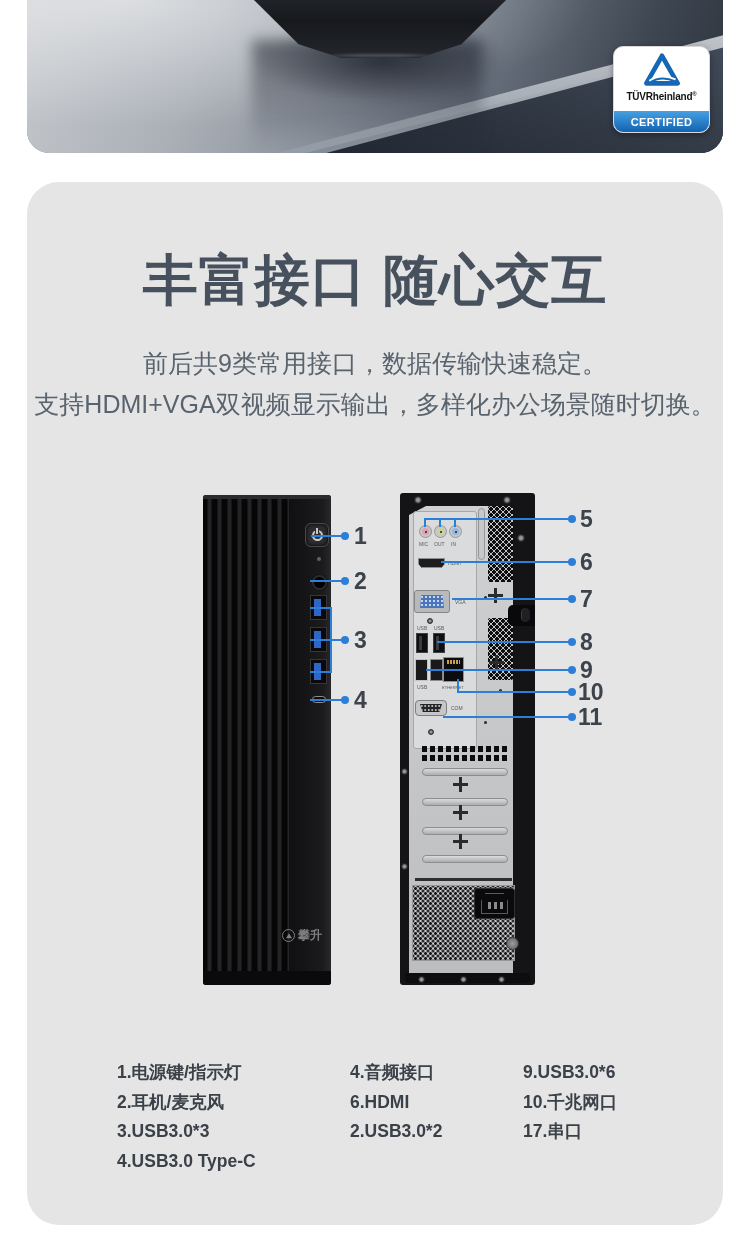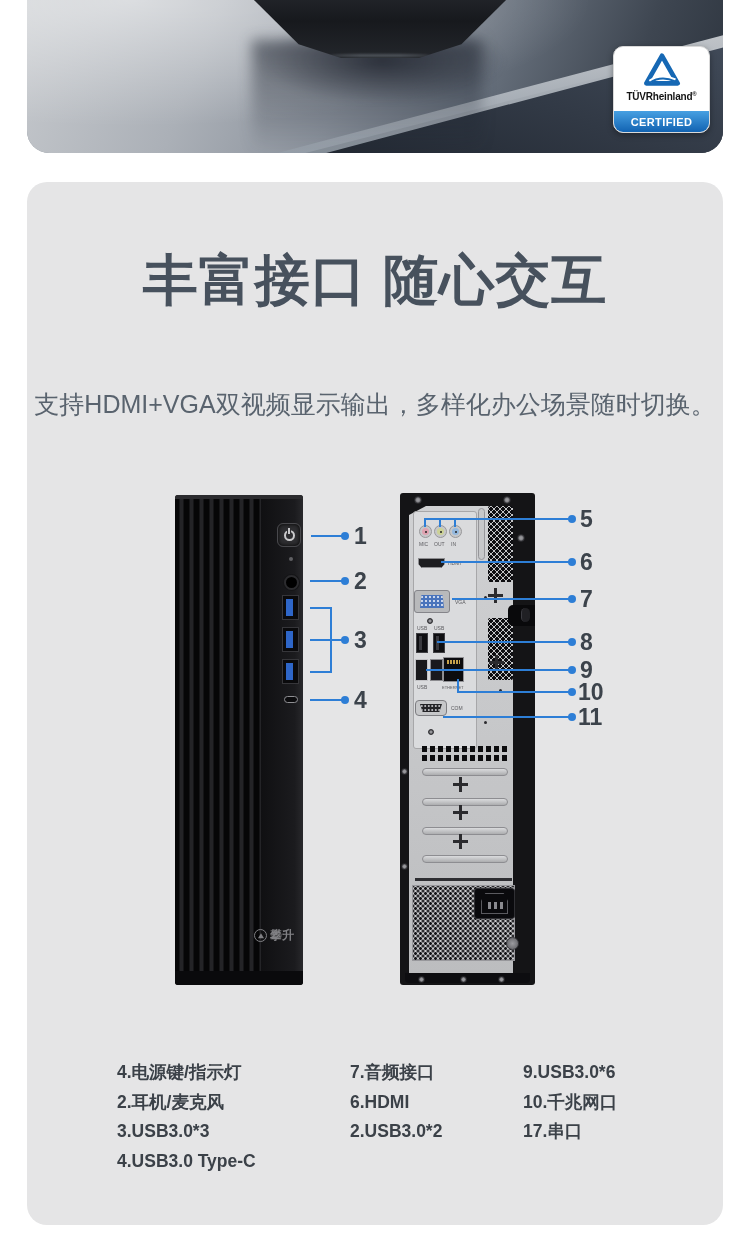--- a/index.html
+++ b/index.html
@@ -33,28 +33,28 @@
   .tuv-tri { display:block; margin:6px auto 0; }
   .tuv-name { position:absolute; left:0; right:0; top:44px; text-align:center; font-size:10px;
     font-weight:bold; color:#141414; letter-spacing:-0.2px; }
   .tuv-name sup { font-size:6px; vertical-align:super; }
   .tuv-band { position:absolute; left:0; right:0; bottom:0; height:21px;
     background:linear-gradient(180deg,#47a0e2,#1263b2); color:#fff; font-size:11px; font-weight:bold;
     display:flex; align-items:center; justify-content:center; letter-spacing:.4px; }
 
   
   .card { position:absolute; left:27px; top:182px; width:696px; height:1043px;
-    background:#e5e5e6; border-radius:20px; }
+    background:#e5e5e6; border-radius:32px; }
   .title { position:absolute; left:0; width:100%; top:62px; text-align:center;
     font-size:55px; font-weight:bold; color:#47515d; letter-spacing:1px; }
   .sub { position:absolute; left:0; width:100%; text-align:center; font-size:25px; color:#59636e; }
   .sub1 { top:165px; } .sub2 { top:206px; }
 
   
-  .front { position:absolute; left:148px; top:313px; width:128px; height:490px;
+  .front { position:absolute; left:176px; top:313px; width:128px; height:490px;
     background:#121214; border-radius:3px;text-align:right; }
   .front .topline { position:absolute; left:0; right:0; top:0; height:4px; background:#2b2b2e; border-radius:3px 3px 0 0; }
   .front .fins { position:absolute; left:0; top:4px; bottom:14px; width:86px;
     background:repeating-linear-gradient(90deg,#060607 0 4px,#242427 5px 8px,#060607 9px 10px); }
   .front .face { position:absolute; left:86px; right:0; top:4px; bottom:14px;
     background:linear-gradient(90deg,#101012,#1b1b1e 80%,#28282b); }
   .front .basebar { position:absolute; left:0; right:0; bottom:0; height:14px; background:#0a0a0c; border-radius:0 0 3px 3px; }
   .pwr { position:absolute; left:102px; top:28px; width:24px; height:24px; border-radius:6px;
     background:#2e2e31; border:1px solid #48484c; box-shadow:inset 0 0 4px #000;
     display:flex; align-items:center; justify-content:center; }
@@ -178,20 +178,21 @@
         <path d="M7 30 C 15 24.5, 25 24.5, 34 28.5" fill="none" stroke="#ffffff" stroke-width="3.4"></path>
         <path d="M7 31.5 C 15 26, 25 26, 34 30" fill="none" stroke="#1668b4" stroke-width="2"></path>
       </svg>
       <div class="tuv-name"><span>TÜVRheinland</span><sup>®</sup></div>
       <div class="tuv-band">CERTIFIED</div>
     </div>
   </section>
 
   <section class="card">
     <h1 class="title">丰富接口 随心交互</h1>
+    <p class="sub sub1">前后共9类常用接口，数据传输快速稳定。</p>
     <p class="sub sub2">支持HDMI+VGA双视频显示输出，多样化办公场景随时切换。</p>
 
     <div class="front">
       <div class="topline"></div>
       <div class="fins"></div>
       <div class="face"></div>
       <div class="basebar"></div>
       <div class="pwr">
           <span class="pwr-ring"></span>
         </div>
@@ -329,27 +330,27 @@
     <div class="cl" style="left:430px;top:509px;width:115px;"></div>
     <div class="cdot" style="left:541px;top:506px;"></div>
     <div class="cnum" style="left:551px;top:495px;">10</div>
 
     <div class="cl" style="left:416px;top:534px;width:129px;"></div>
     <div class="cdot" style="left:541px;top:531px;"></div>
     <div class="cnum" style="left:551px;top:520px;">11</div>
 
     <div class="legend">
       <ul class="lcol1">
-        <li>4.电源键/指示灯</li>
+        <li>1.电源键/指示灯</li>
         <li>2.耳机/麦克风</li>
         <li>3.USB3.0*3</li>
         <li>4.USB3.0 Type-C</li>
       </ul>
       <ul class="lcol2">
-        <li>7.音频接口</li>
+        <li>4.音频接口</li>
         <li>6.HDMI</li>
         <li>2.USB3.0*2</li>
       </ul>
       <ul class="lcol3">
         <li>9.USB3.0*6</li>
         <li>10.千兆网口</li>
         <li>17.串口</li>
       </ul>
     </div>
   </section>

